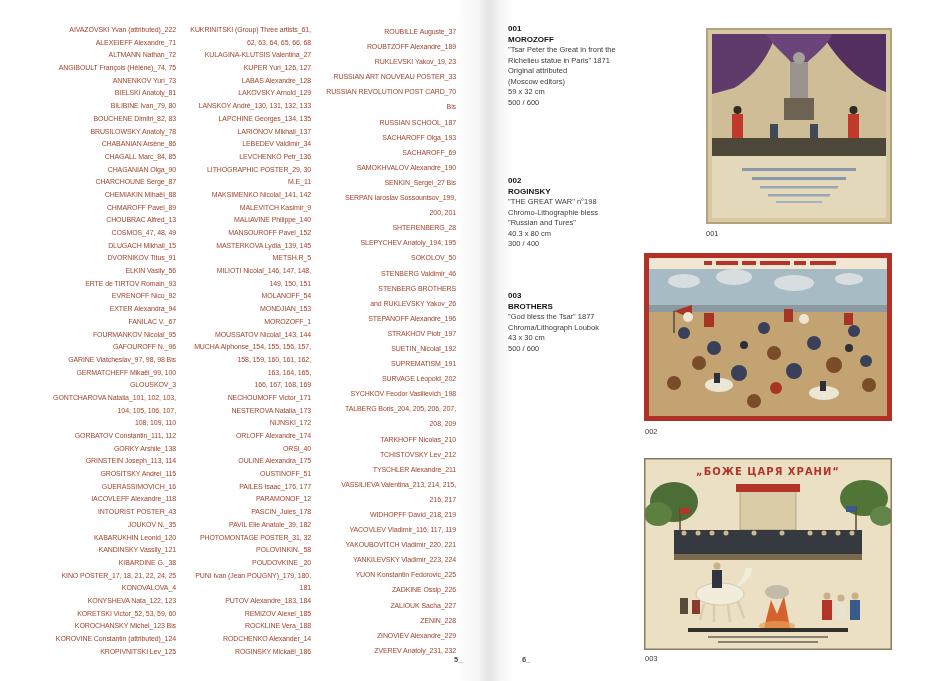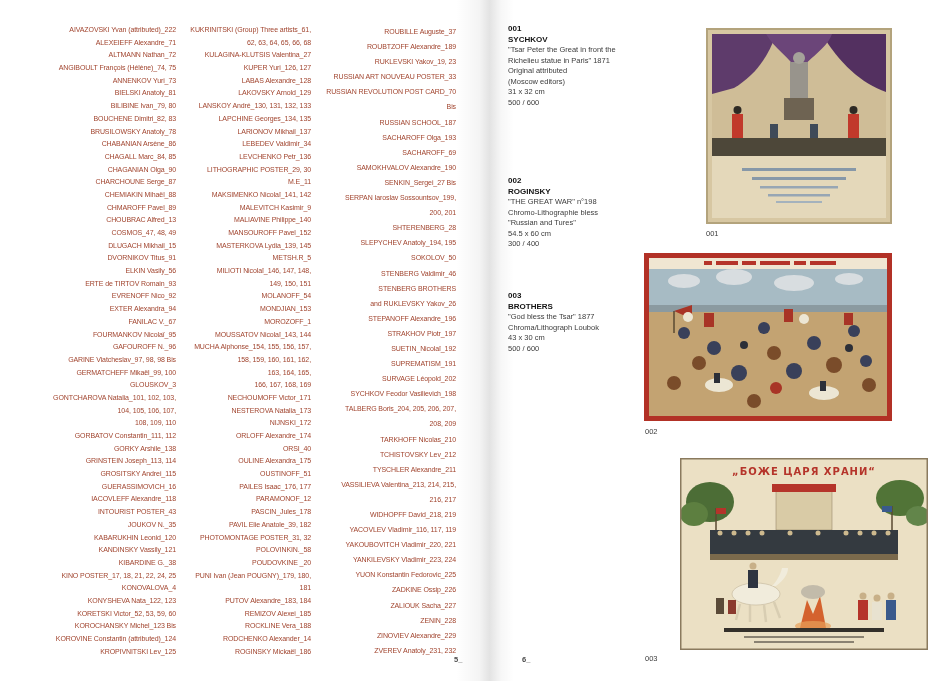--- a/index.html
+++ b/index.html
@@ -193,39 +193,39 @@
       </div>
     <div class="page-num pn-left">5_</div>
   </div>
 
   <div class="gutter"></div>
 
   <div>
 
     <div class="lot lot-1">
       <div class="lot-number">001</div>
-      <div class="lot-artist">SYCHKOV</div>
+      <div class="lot-artist">MOROZOFF</div>
       <div class="lot-desc">
           <div class="lot-line">"Tsar Peter the Great in front the</div>
           <div class="lot-line">Richelieu statue in Paris" 1871</div>
           <div class="lot-line">Original attributed</div>
           <div class="lot-line">(Moscow editors)</div>
-          <div class="lot-line">31 x 32 cm</div>
+          <div class="lot-line">59 x 32 cm</div>
           <div class="lot-line">500 / 600</div>
         </div>
     </div>
 
     <div class="lot lot-2">
       <div class="lot-number">002</div>
       <div class="lot-artist">ROGINSKY</div>
       <div class="lot-desc">
           <div class="lot-line">"THE GREAT WAR" n°198</div>
           <div class="lot-line">Chromo-Lithographie bless</div>
           <div class="lot-line">"Russian and Tures"</div>
-          <div class="lot-line">54.5 x 60 cm</div>
+          <div class="lot-line">40.3 x 80 cm</div>
           <div class="lot-line">300 / 400</div>
         </div>
     </div>
 
     <div class="lot lot-3">
       <div class="lot-number">003</div>
       <div class="lot-artist">BROTHERS</div>
       <div class="lot-desc">
           <div class="lot-line">"God bless the Tsar" 1877</div>
           <div class="lot-line">Chroma/Lithograph Loubok</div>
@@ -319,21 +319,21 @@
           <rect x="70" y="120" width="6" height="10"></rect>
             <rect x="176" y="128" width="6" height="10"></rect>
           <circle cx="100" cy="92" r="4"></circle>
             <circle cx="205" cy="95" r="4"></circle>
         </g>
         <line x1="30" y1="58" x2="30" y2="80" stroke="#5a4a32" stroke-width="1.5"></line>
       </svg>
     </div>
     <div class="fig-caption" style="left:645px; top:427px;">002</div>
 
-    <div class="figure" style="left:644px; top:458px; width:248px; height:192px;margin-left:36px;">
+    <div class="figure" style="left:644px; top:458px; width:248px; height:192px;">
       <svg viewBox="0 0 248 192" xmlns="http://www.w3.org/2000/svg">
         <rect width="248" height="192" fill="#ebe0c4"></rect>
         <text x="124" y="17" text-anchor="middle" font-size="10" font-weight="bold" fill="#b5342a" letter-spacing="1" font-family="DejaVu Sans, sans-serif">„БОЖЕ ЦАРЯ ХРАНИ“</text>
         <ellipse cx="30" cy="44" rx="24" ry="20" fill="#4c6d36"></ellipse>
         <ellipse cx="14" cy="56" rx="14" ry="12" fill="#5d7f40"></ellipse>
         <ellipse cx="220" cy="40" rx="24" ry="18" fill="#517437"></ellipse>
         <ellipse cx="238" cy="58" rx="12" ry="10" fill="#62854a"></ellipse>
         <rect x="96" y="30" width="56" height="42" fill="#d9cba6" stroke="#8a7a5e" stroke-width="0.5"></rect>
         <rect x="92" y="26" width="64" height="8" fill="#b5342a"></rect>
         <rect x="30" y="72" width="188" height="24" fill="#343a40"></rect>

